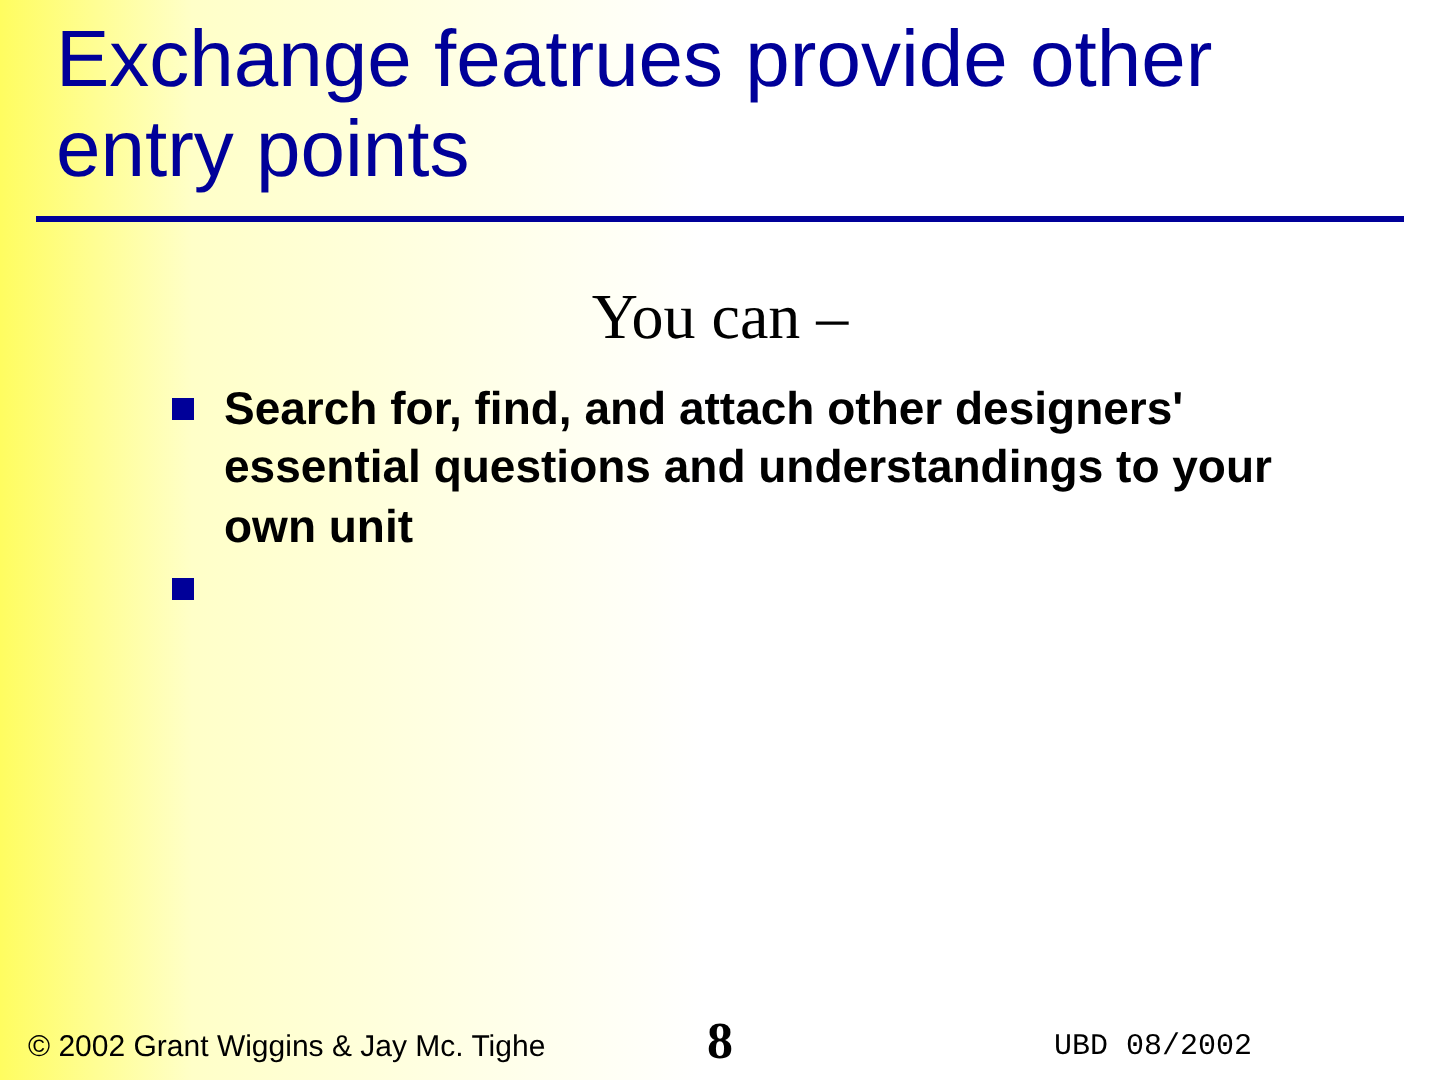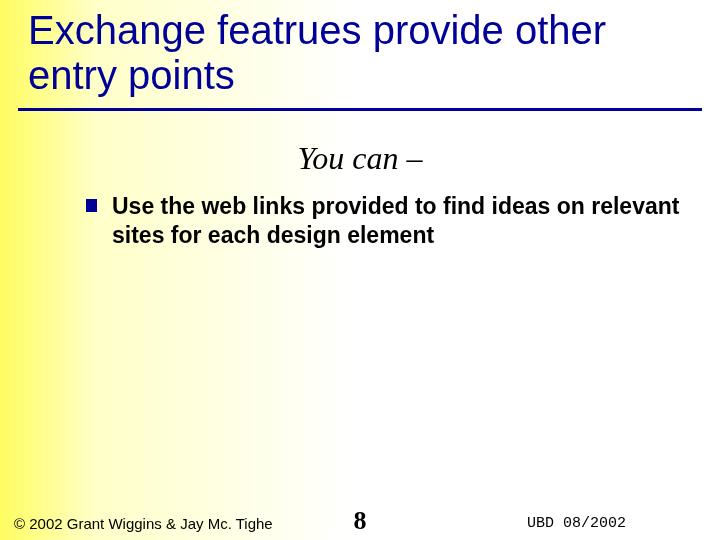--- a/index.html
+++ b/index.html
@@ -36,21 +36,20 @@
     height: 0;
     border-top: 3px solid #000099;
   }
   .subtitle {
     position: absolute;
     left: 0;
     top: 140px;
     width: 720px;
     text-align: center;
     font-size: 32px;
-    font-style: italic;
     color: #000;
   }
   .bullets {
     position: absolute;
     left: 86px;
     top: 190px;
     width: 600px;
     color: #000;
     font-family: Arial, Helvetica, sans-serif;
     font-weight: bold;
@@ -105,24 +104,24 @@
 
   <div class="title">Exchange featrues provide other entry points</div>
 
   <div class="rule"></div>
 
   <div class="subtitle">You can –</div>
 
   <div class="bullets">
     <div class="bullet">
       <span class="sq"></span>
+      <span>Search for, find, and attach other designers' essential questions and understandings to your own unit</span>
     </div>
     <div class="bullet">
       <span class="sq"></span>
-      <span>Use the web links provided to find ideas on relevant sites for each design element</span>
     </div>
   </div>
 
   <div class="footer-left">© 2002 Grant Wiggins &amp; Jay Mc. Tighe</div>
   <div class="footer-center">8</div>
   <div class="footer-right">UBD 08/2002</div>
 
 </div>
 
 </body></html>

